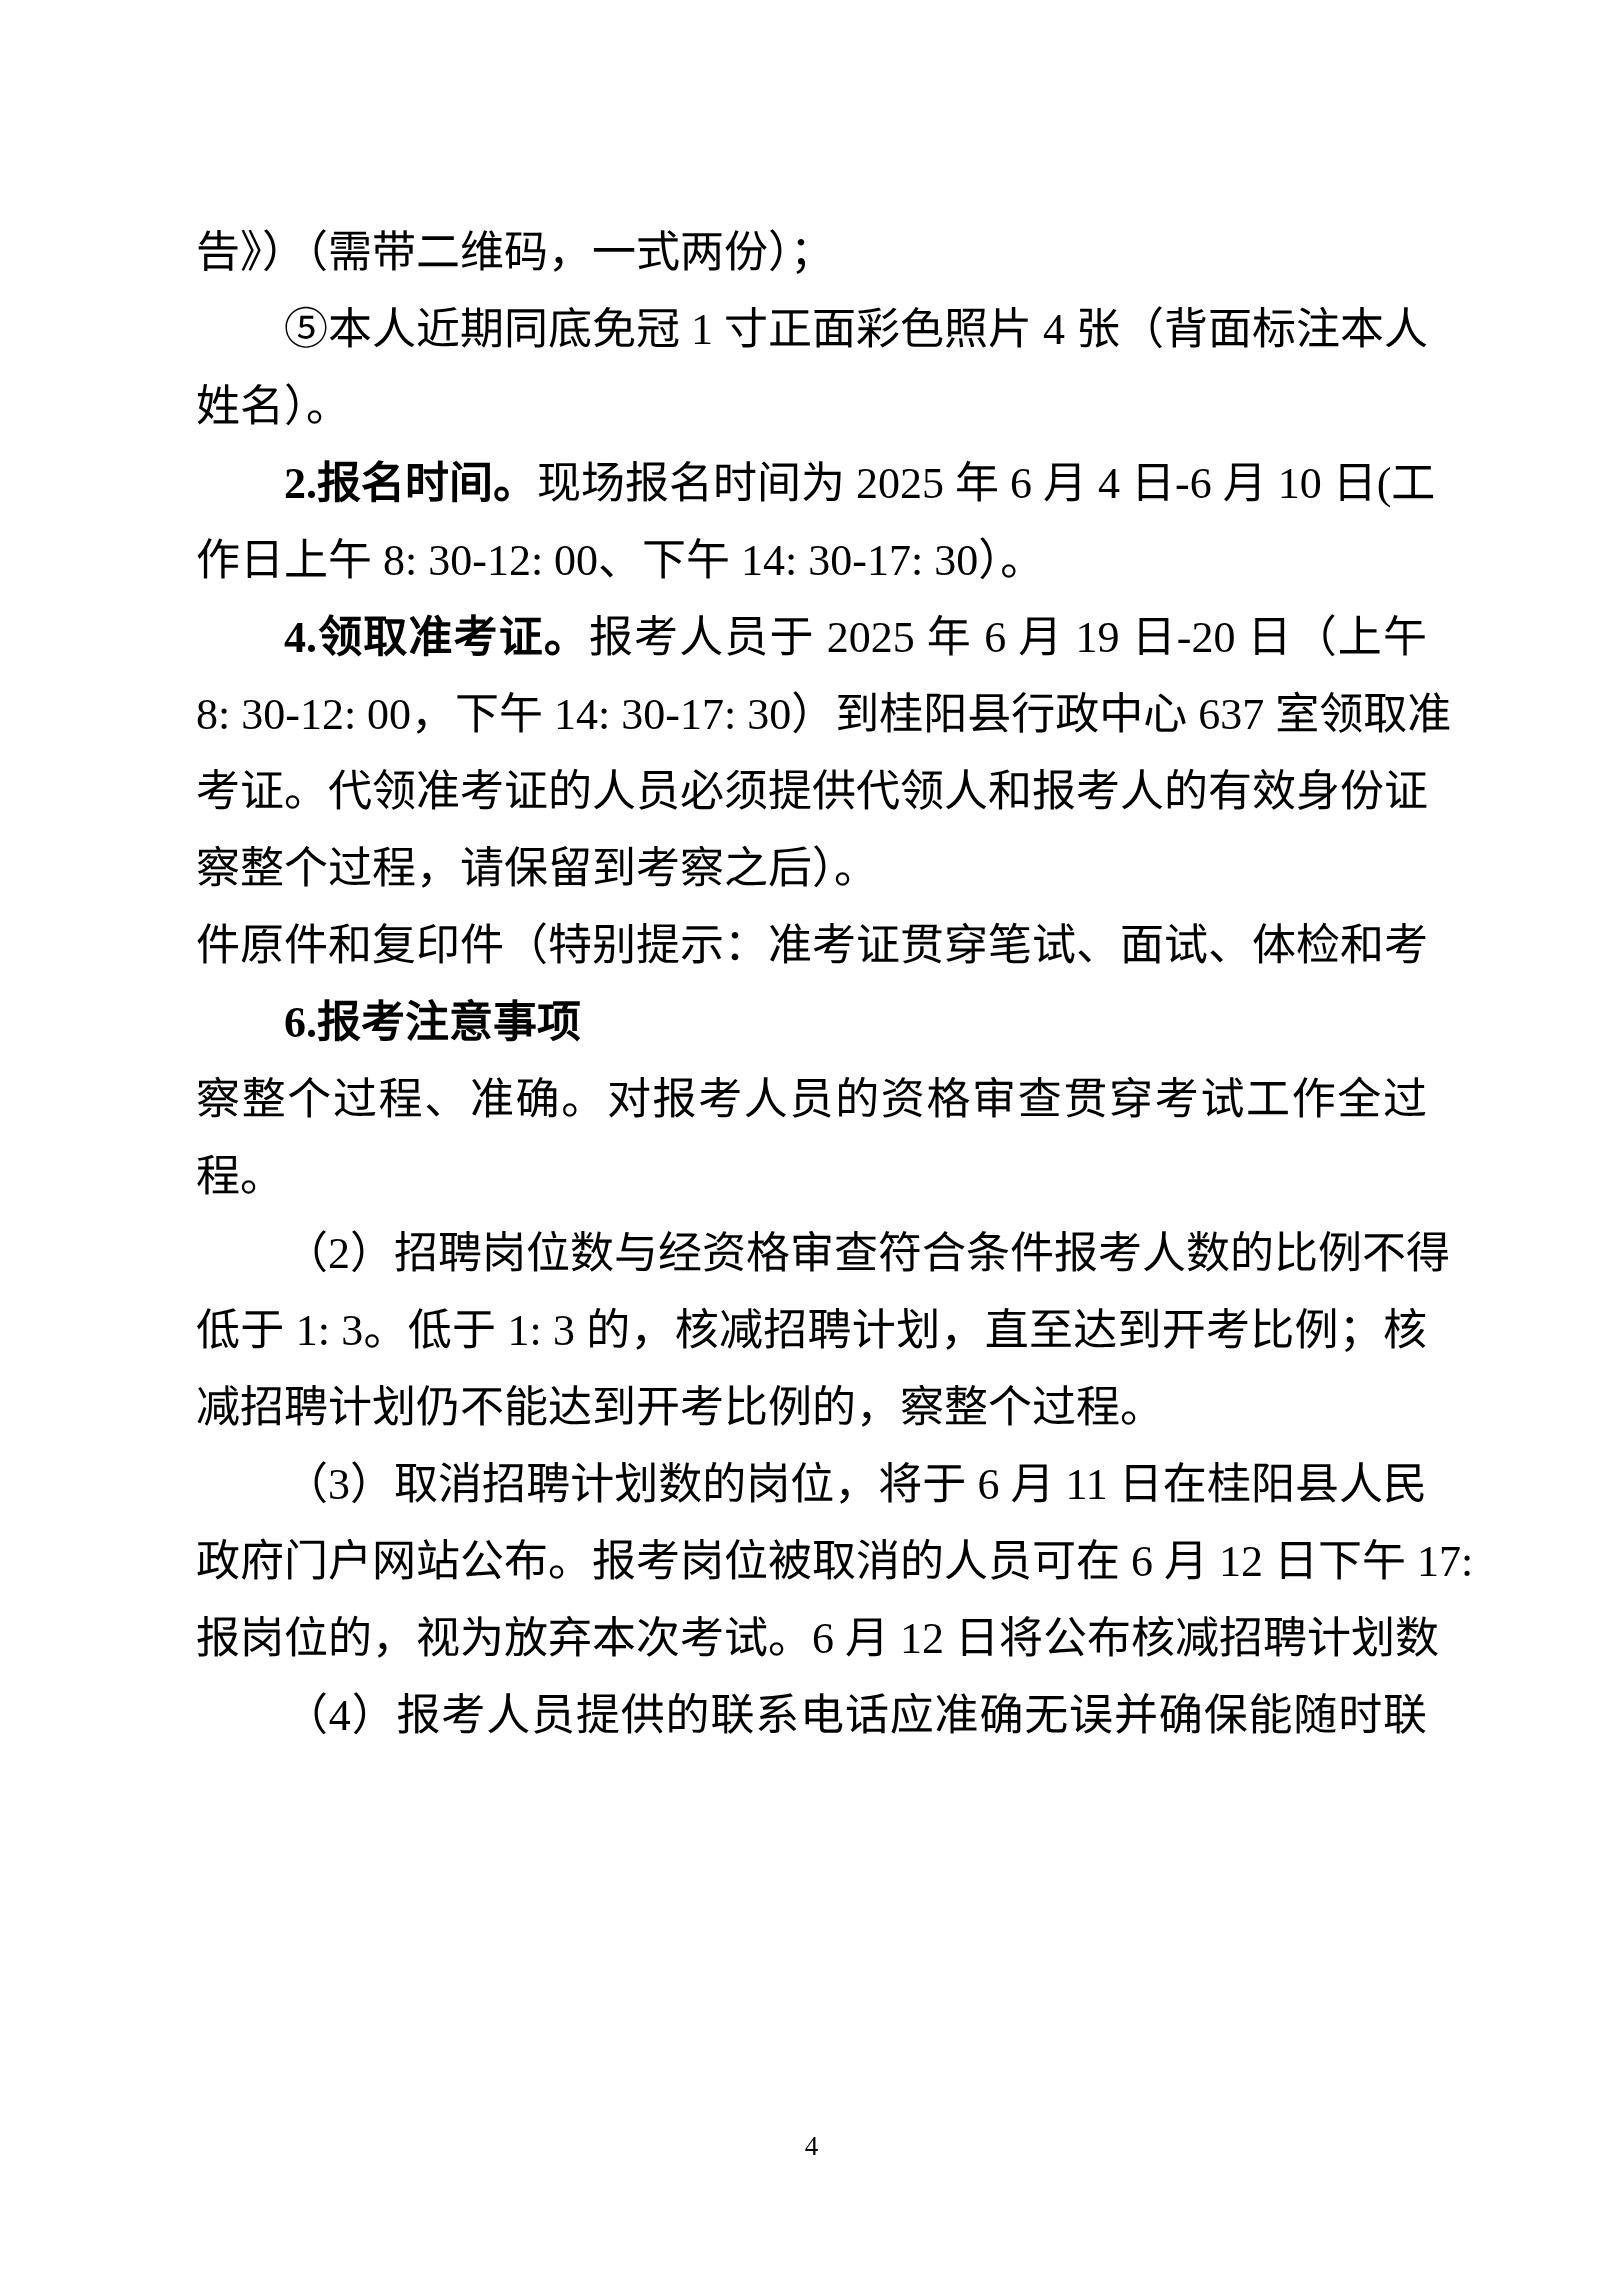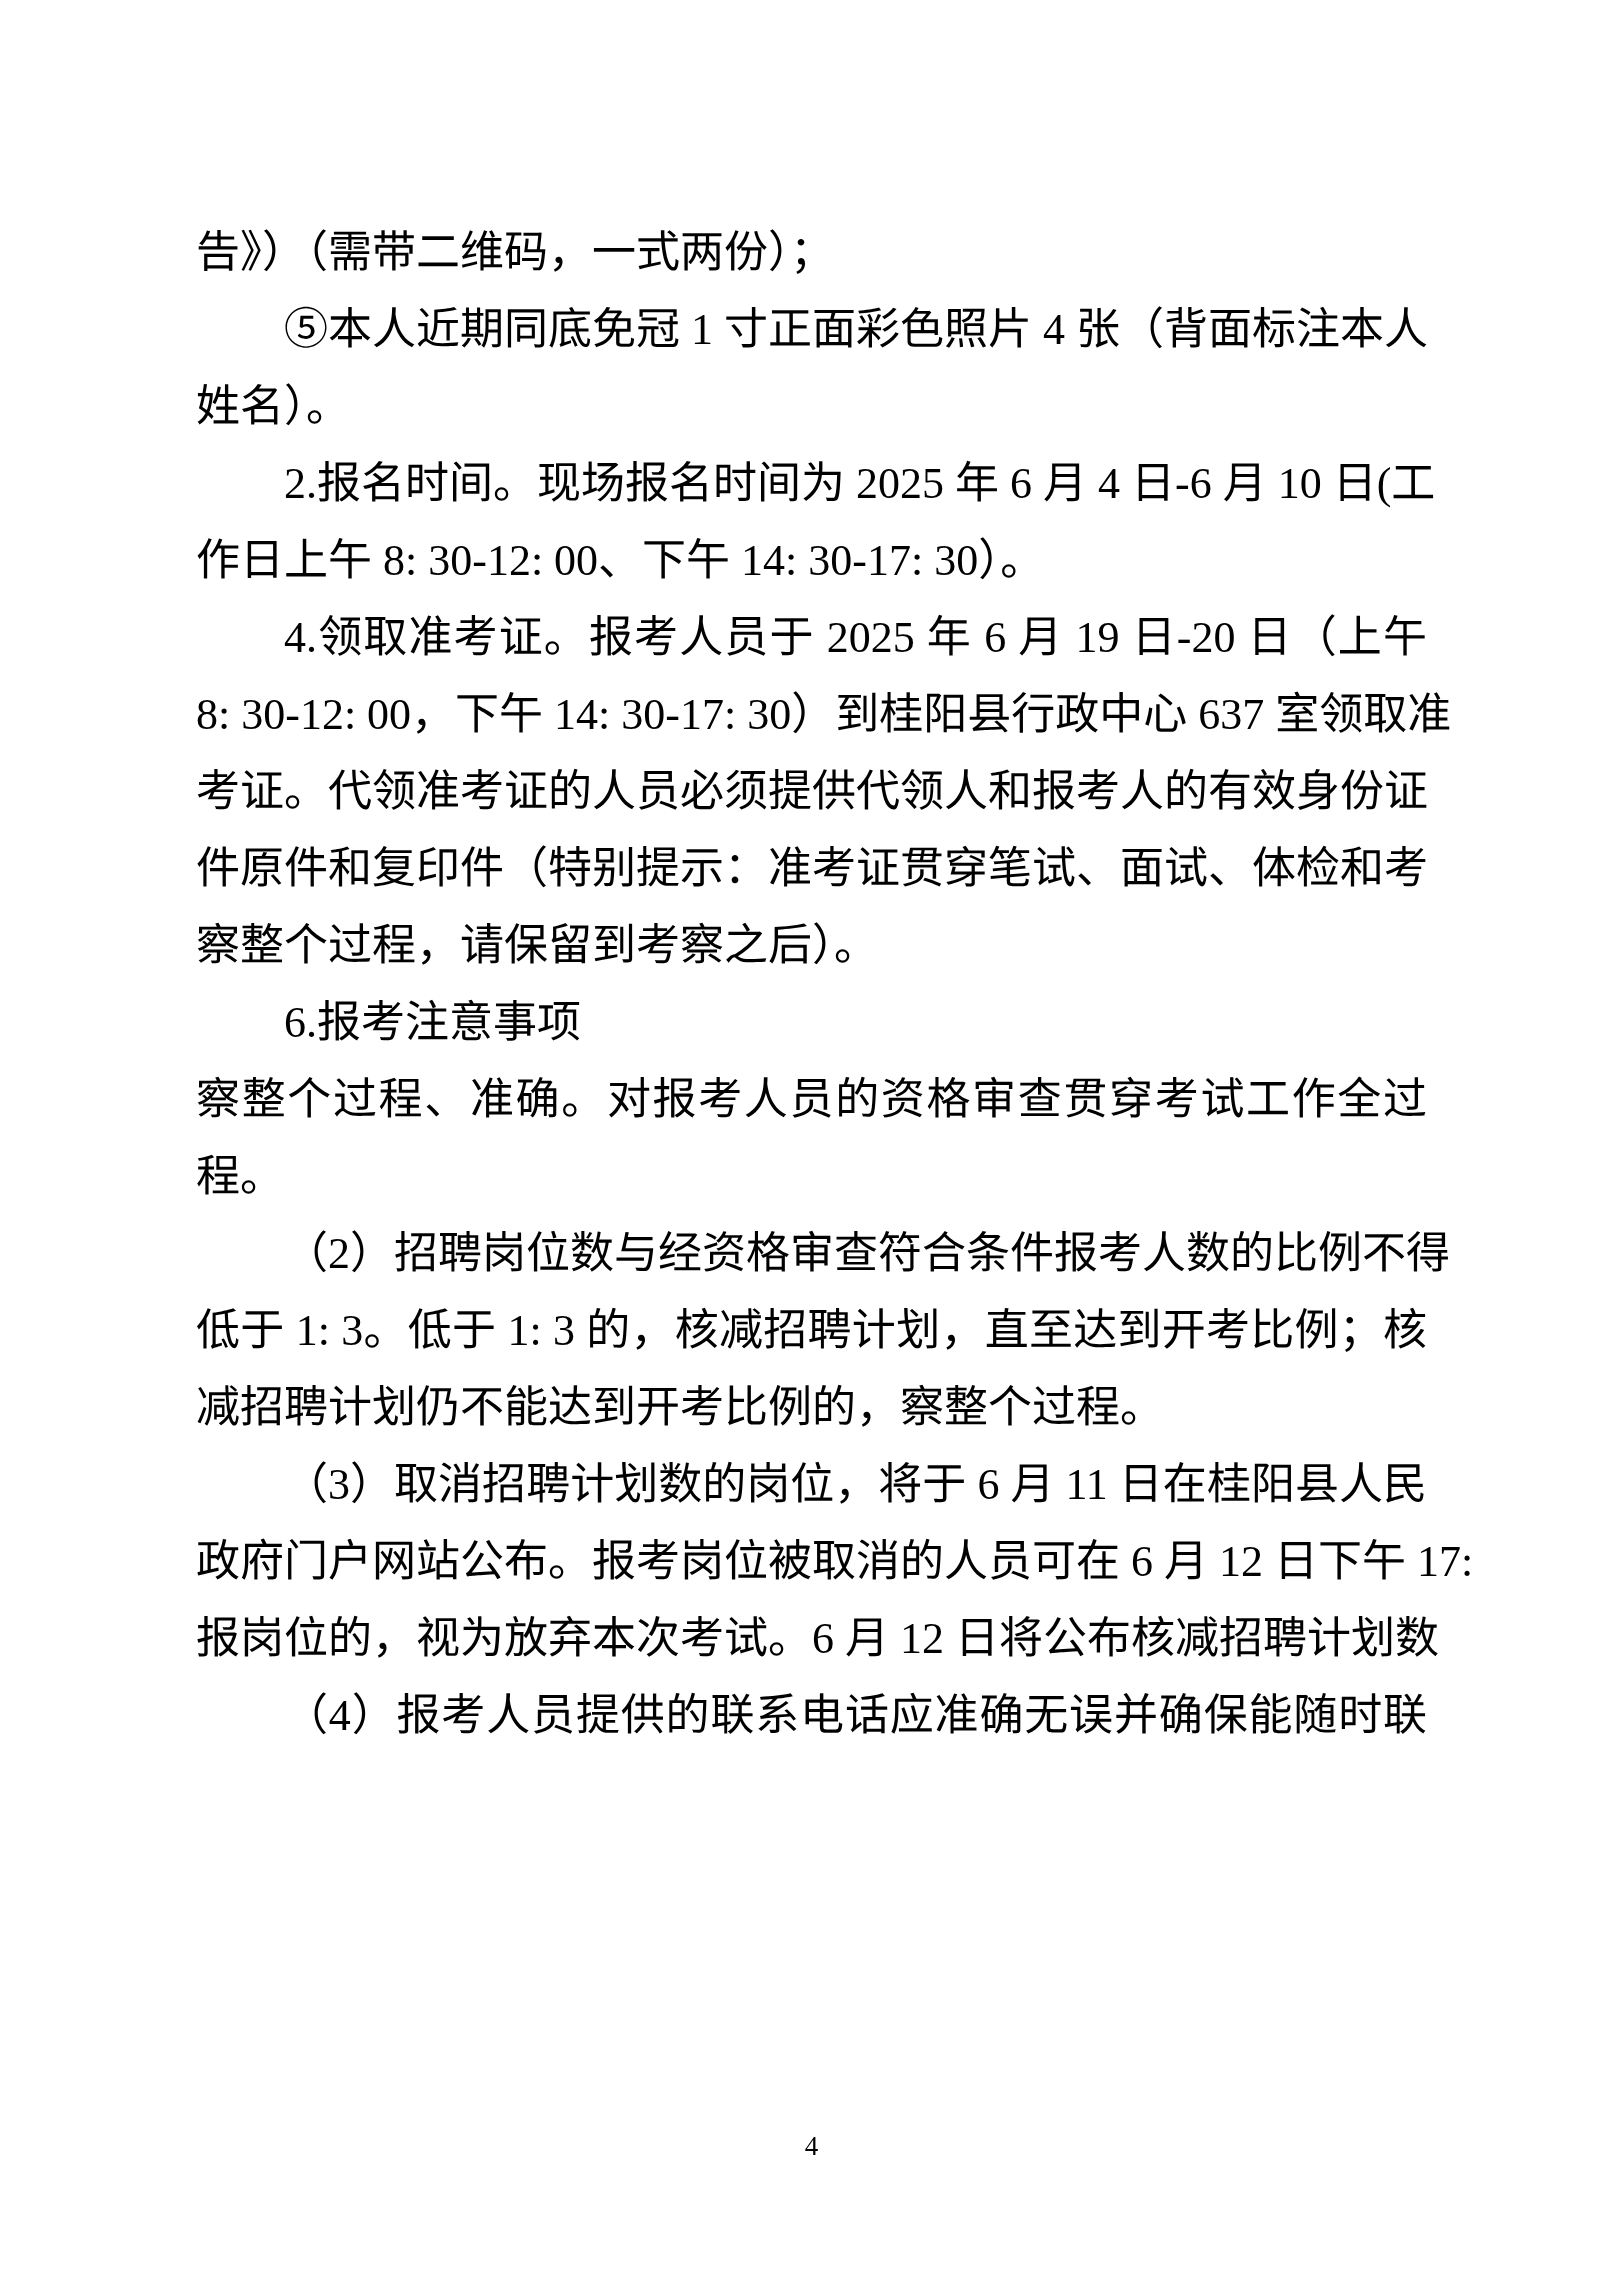--- a/index.html
+++ b/index.html
@@ -37,21 +37,21 @@
     letter-spacing: 0;
   }
   .line.indent {
     text-indent: 88px;
   }
   .line.fill {
     text-align: justify;
     text-align-last: justify;
   }
   .run { font-weight: normal; }
-  .run.bold { font-weight: normal; }
+  .run.bold { font-weight: bold; }
   .page-footer {
     position: absolute;
     left: 0;
     top: 2127px;
     width: 1623px;
     text-align: center;
     font-size: 27px;
     line-height: 38px;
   }
 </style>
@@ -61,22 +61,22 @@
 <div class="doc-page">
   <div class="doc-body" id="doc-body">
       <div class="line"><span class="run">告》）（需带二维码，一式两份）；</span></div>
       <div class="line indent fill"><span class="run">⑤本人近期同底免冠 1 寸正面彩色照片 4 张（背面标注本人</span></div>
       <div class="line"><span class="run">姓名）。</span></div>
       <div class="line indent fill"><span class="run bold">2.报名时间。</span><span class="run">现场报名时间为 2025 年 6 月 4 日-6 月 10 日(工</span></div>
       <div class="line"><span class="run">作日上午 8: 30-12: 00、下午 14: 30-17: 30）。</span></div>
       <div class="line indent fill"><span class="run bold">4.领取准考证。</span><span class="run">报考人员于 2025 年 6 月 19 日-20 日（上午</span></div>
       <div class="line fill"><span class="run">8: 30-12: 00，下午 14: 30-17: 30）到桂阳县行政中心 637 室领取准</span></div>
       <div class="line fill"><span class="run">考证。代领准考证的人员必须提供代领人和报考人的有效身份证</span></div>
+      <div class="line"><span class="run">察整个过程，请保留到考察之后）。</span></div>
       <div class="line fill"><span class="run">件原件和复印件（特别提示：准考证贯穿笔试、面试、体检和考</span></div>
-      <div class="line"><span class="run">察整个过程，请保留到考察之后）。</span></div>
       <div class="line indent"><span class="run bold">6.报考注意事项</span></div>
       <div class="line fill"><span class="run">察整个过程、准确。对报考人员的资格审查贯穿考试工作全过</span></div>
       <div class="line"><span class="run">程。</span></div>
       <div class="line indent fill"><span class="run">（2）招聘岗位数与经资格审查符合条件报考人数的比例不得</span></div>
       <div class="line fill"><span class="run">低于 1: 3。低于 1: 3 的，核减招聘计划，直至达到开考比例；核</span></div>
       <div class="line"><span class="run">减招聘计划仍不能达到开考比例的，察整个过程。</span></div>
       <div class="line indent fill"><span class="run">（3）取消招聘计划数的岗位，将于 6 月 11 日在桂阳县人民</span></div>
       <div class="line fill"><span class="run">政府门户网站公布。报考岗位被取消的人员可在 6 月 12 日下午 17:</span></div>
       <div class="line fill"><span class="run">报岗位的，视为放弃本次考试。6 月 12 日将公布核减招聘计划数</span></div>
       <div class="line indent fill"><span class="run">（4）报考人员提供的联系电话应准确无误并确保能随时联</span></div>

